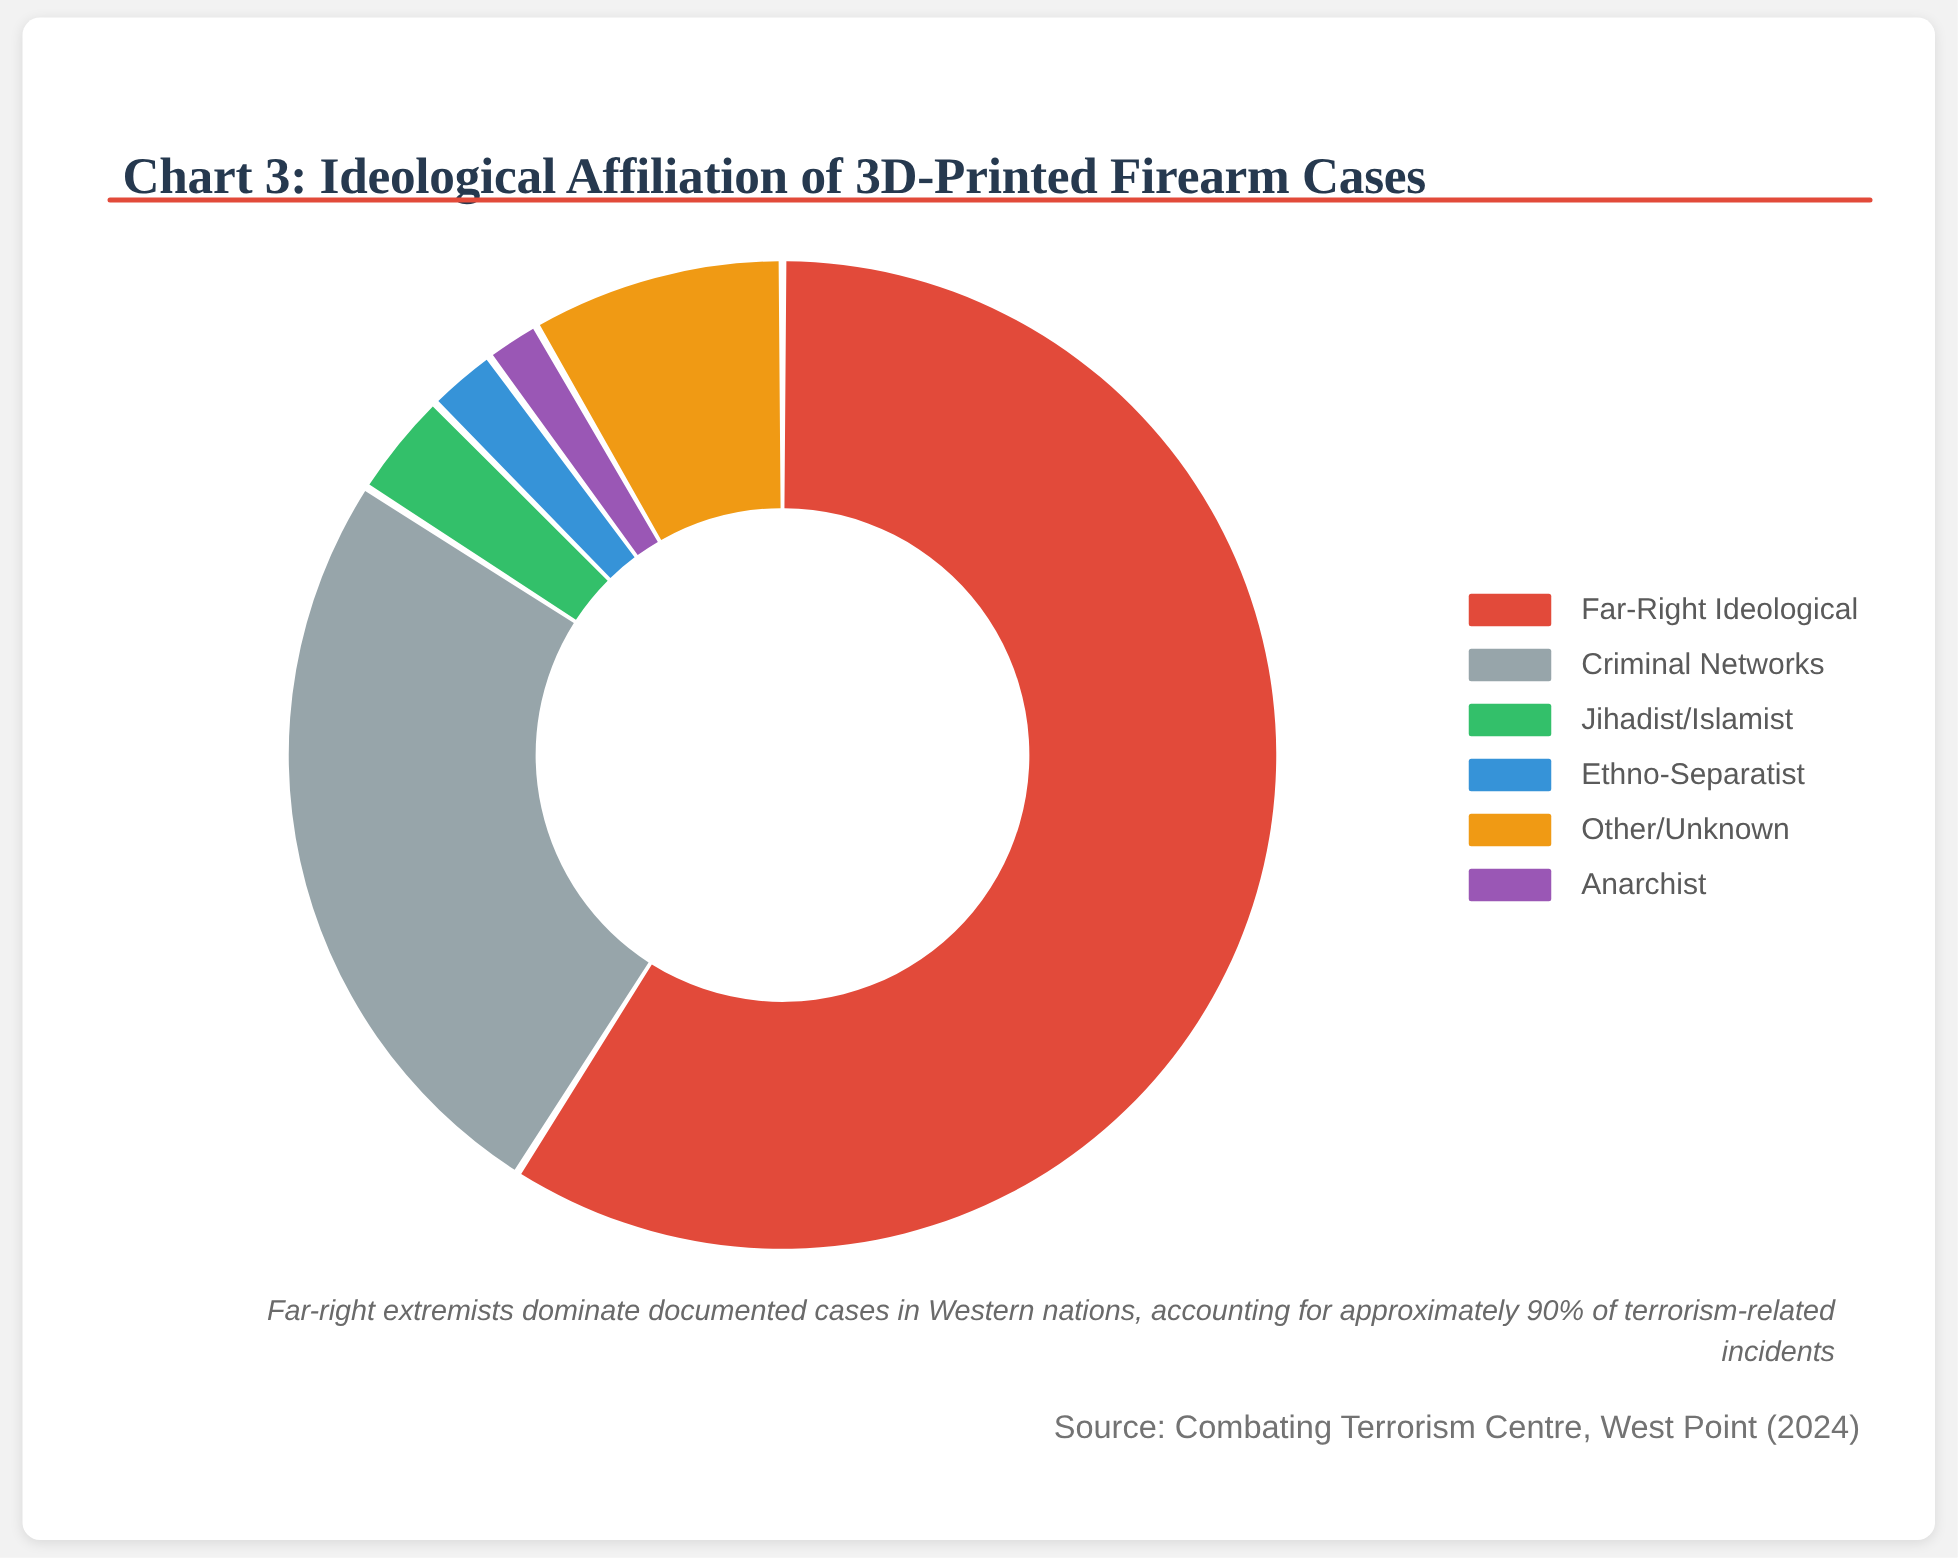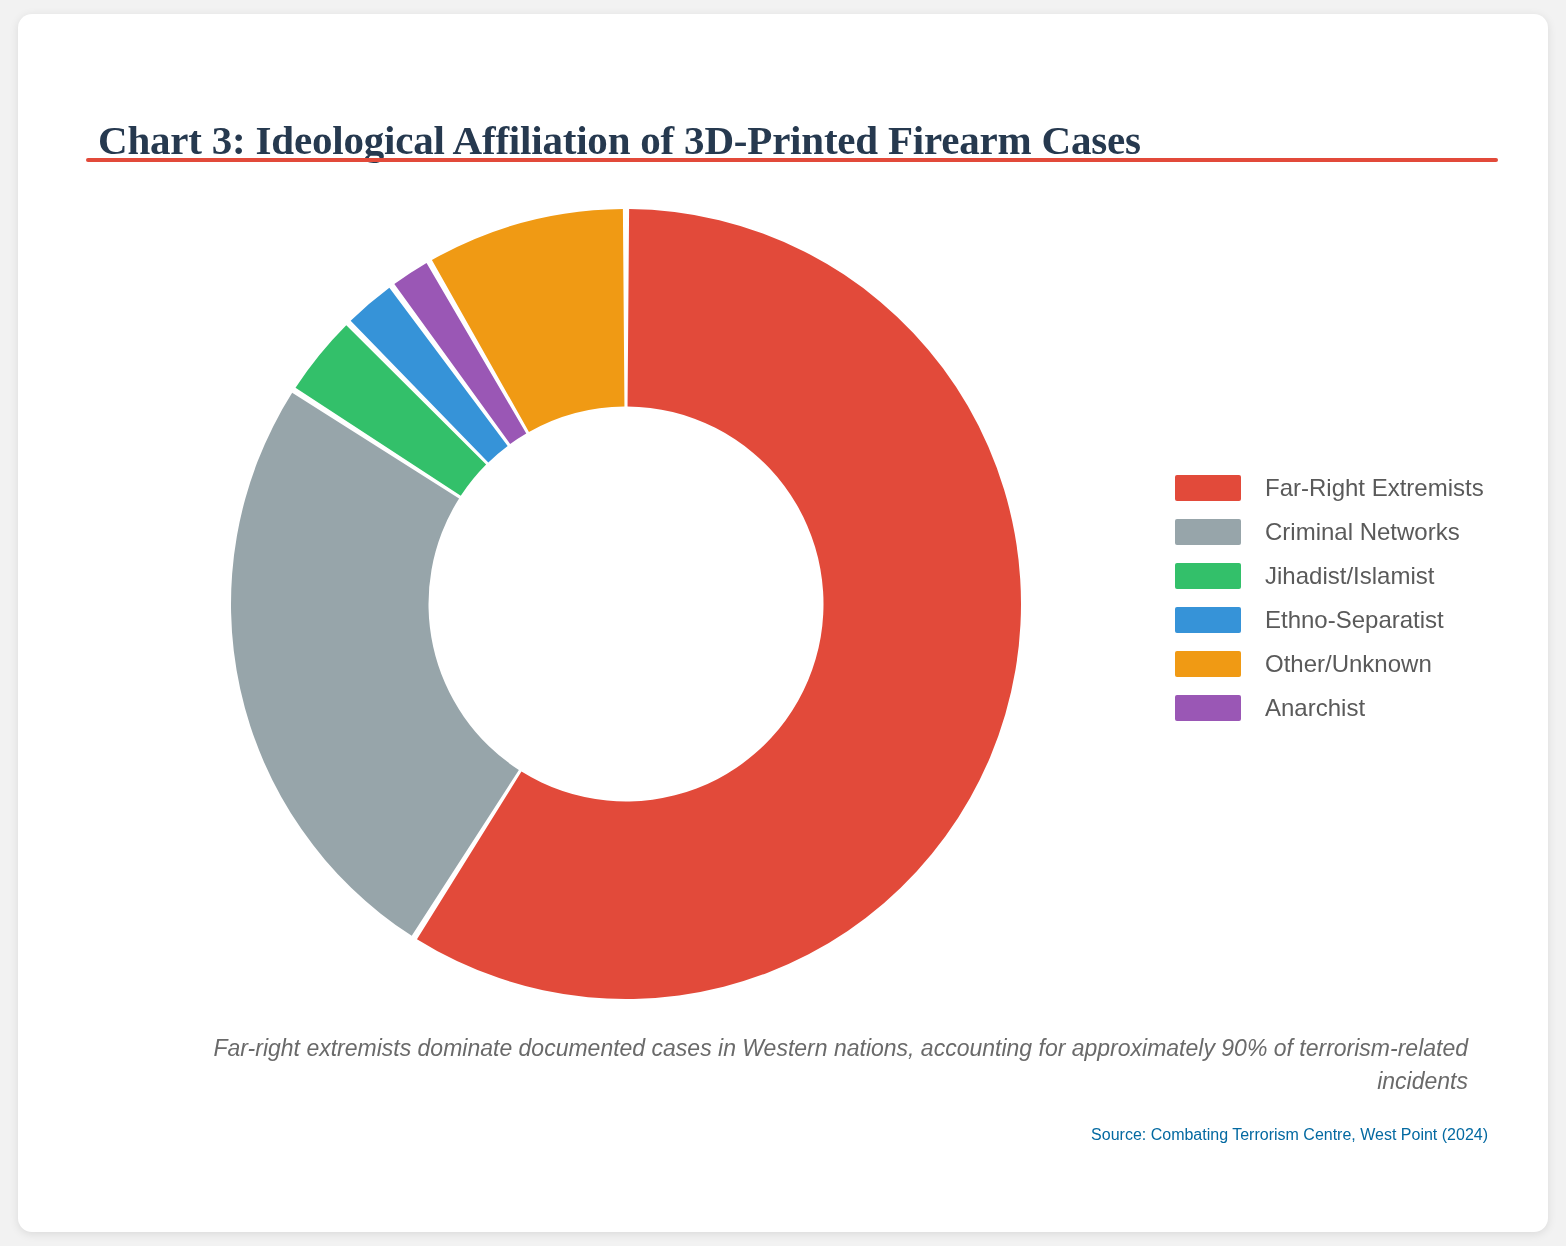--- a/index.html
+++ b/index.html
@@ -91,22 +91,22 @@
     font-size: 23px;
     font-style: italic;
     color: #6a6a6a;
     line-height: 1.42;
     font-family: "Liberation Sans", sans-serif;
   }
   .source {
     position: absolute;
     right: 60px;
     top: 1112px;
-    font-size: 16px;
-    color: #0369a1;
+    font-size: 26px;
+    color: #737373;
     font-family: "Liberation Sans", sans-serif;
     white-space: nowrap;
   }
 </style>
 </head>
 <body>
 
 <div class="card">
 
   <div class="chart-title">Chart 3: Ideological Affiliation of 3D-Printed Firearm Cases</div>
@@ -119,21 +119,21 @@
         <path d="M 277.51585050305056 218.65484306026636 A 395 395 0 0 1 328.25443150294234 156.13190052238315 L 468.12721575147117 295.5659502611916 A 197.5 197.5 0 0 0 442.7579252515253 326.82742153013317 Z" fill="#33c06a"></path>
         <path d="M 332.6692127461334 151.7722513768009 A 395 395 0 0 1 371.33047936502095 118.75241028205573 L 489.66523968251045 276.87620514102787 A 197.5 197.5 0 0 0 470.33460637306666 293.38612568840045 Z" fill="#3693d8"></path>
         <path d="M 376.32707793724614 115.07398170373017 A 395 395 0 0 1 408.53304714225555 94.0631514229558 L 508.2665235711278 264.5315757114779 A 197.5 197.5 0 0 0 492.1635389686231 275.0369908518651 Z" fill="#9a57b5"></path>
         <path d="M 413.9128581491118 90.97212123411686 A 395 395 0 0 1 604.8977091489598 40.01218273030804 L 606.4488545744799 237.50609136515402 A 197.5 197.5 0 0 0 510.9564290745559 262.98606061705846 Z" fill="#f09a14"></path>
       </svg>
   </div>
 
   <div class="legend" id="legend">
       <div class="legend-row">
         <span class="legend-swatch" style="background: rgb(226, 74, 58);"></span>
-        <span class="legend-label">Far-Right Extremists</span>
+        <span class="legend-label">Far-Right Ideological</span>
       </div>
       <div class="legend-row">
         <span class="legend-swatch" style="background: rgb(151, 165, 170);"></span>
         <span class="legend-label">Criminal Networks</span>
       </div>
       <div class="legend-row">
         <span class="legend-swatch" style="background: rgb(51, 192, 106);"></span>
         <span class="legend-label">Jihadist/Islamist</span>
       </div>
       <div class="legend-row">

